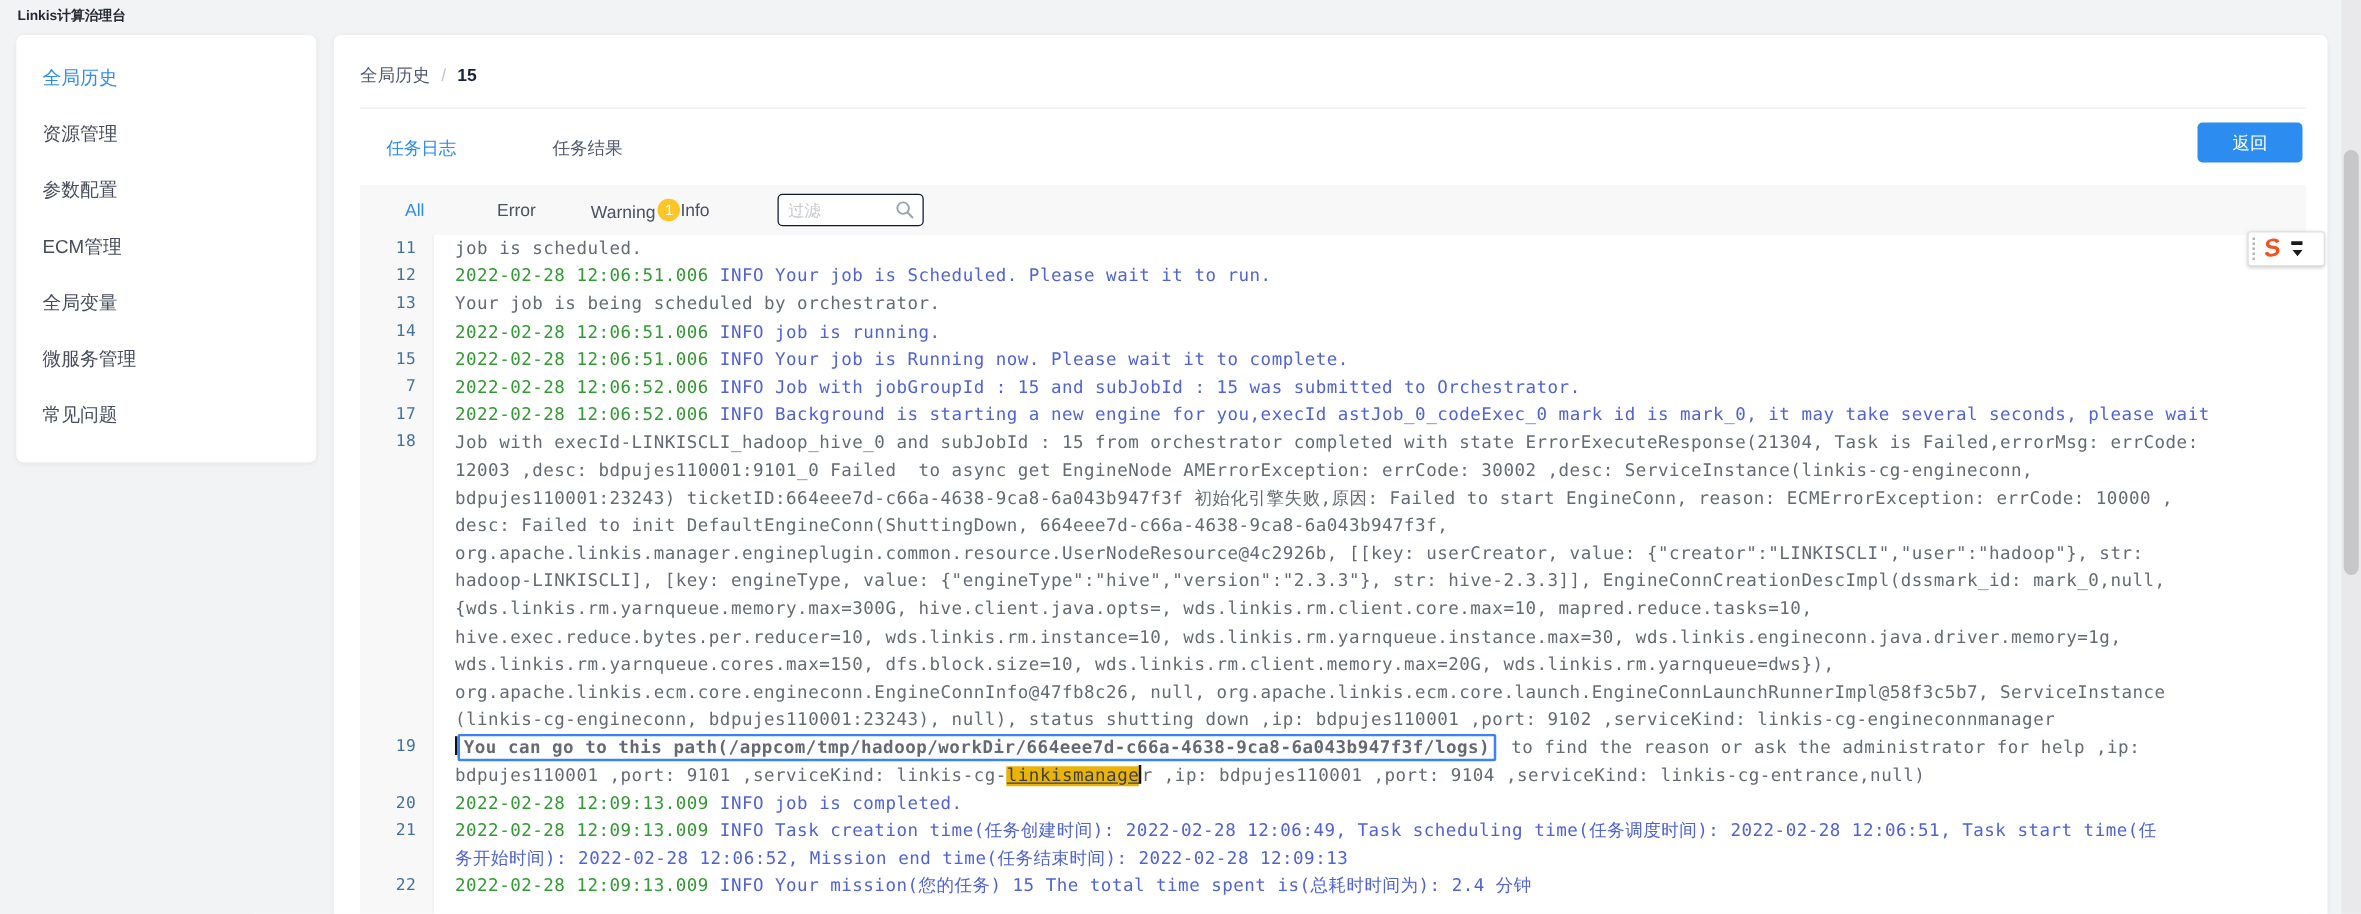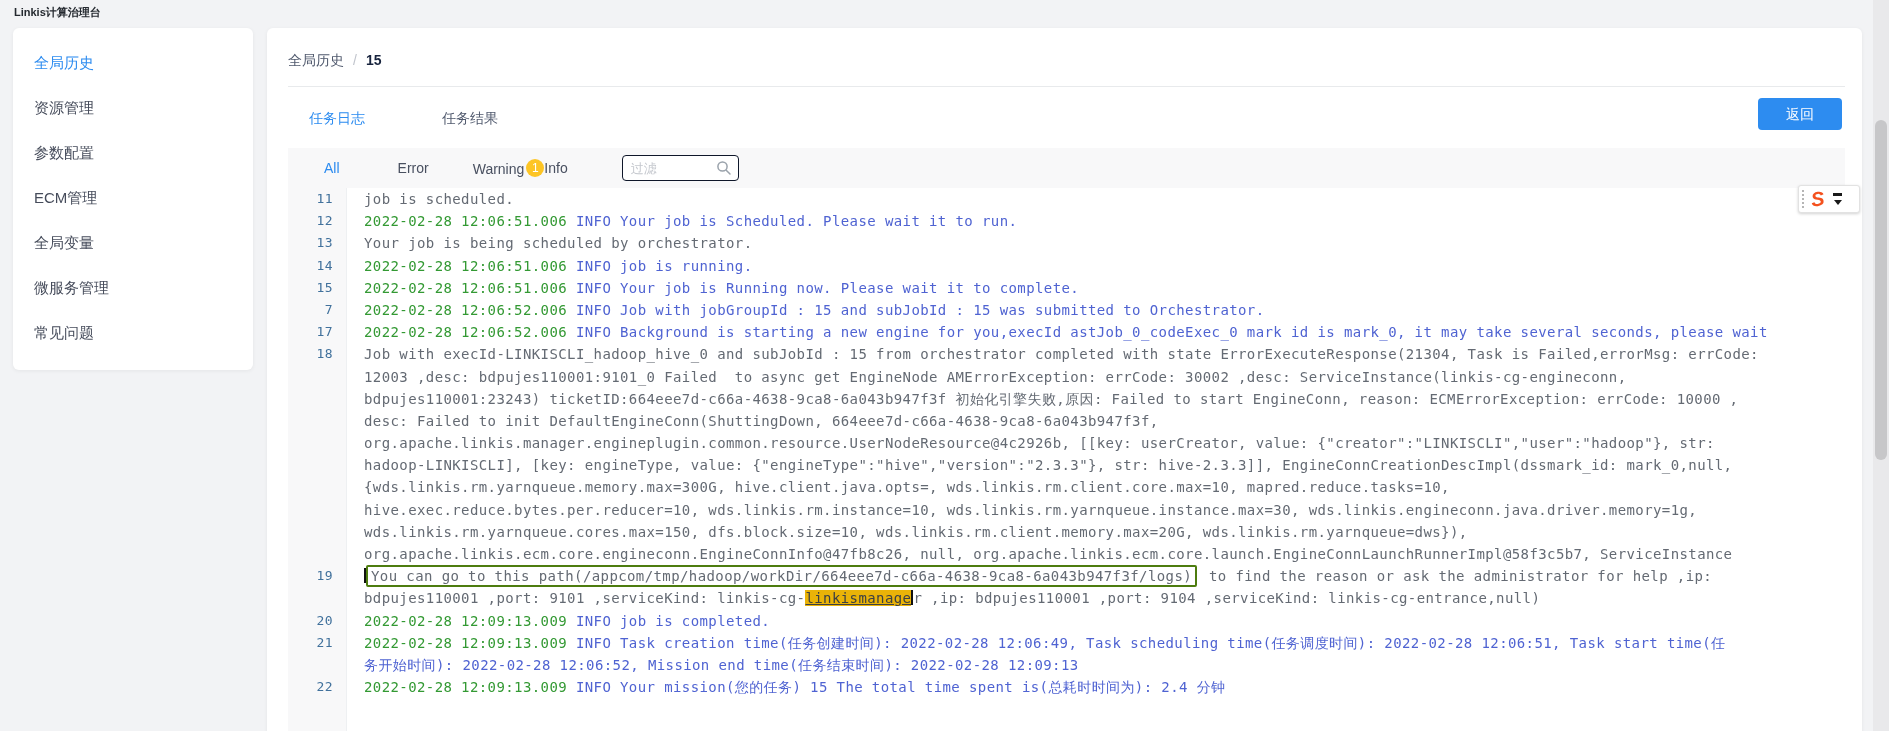--- a/index.html
+++ b/index.html
@@ -54,21 +54,21 @@
 
   .log-viewer{position:relative;height:543px;overflow:hidden;background:#fff;}
   .gutter-bg{position:absolute;left:0;top:0;width:58px;height:100%;background:#f8f8f9;border-right:1px solid #eef0f2;}
   .log-row{position:relative;display:flex;height:22.2px;line-height:22.2px;overflow:hidden;
     font-family:"DejaVu Sans Mono","Liberation Mono",monospace;font-size:14px;letter-spacing:0.4px;}
   .ln{flex:0 0 58px;box-sizing:border-box;text-align:right;padding-right:13px;color:#41719c;font-size:13px;}
   .lc{flex:1;padding-left:18px;white-space:pre;overflow:hidden;}
   .seg-ts{color:#339933;}
   .seg-msg{color:#4f63d2;}
   .seg-plain{color:#646a73;}
-  .seg-boxed{color:#646a73;border:2px solid #4d7c0f;border-radius:2px;padding:1px 3px;margin-right:3px;}
+  .seg-boxed{color:#646a73;border:2px solid #3b82f6;border-radius:2px;padding:1px 3px;margin-right:3px;font-weight:bold;}
   .seg-sel{background:#eab308;color:#3c4043;text-decoration:underline;}
   .caret{display:inline-block;width:2px;height:15px;background:#111;vertical-align:-2px;}
 
   
   .ime{position:absolute;left:1798px;top:185px;width:62px;height:28px;background:#fff;
     border:1px solid #e2e2e2;border-radius:3px;box-shadow:0 1px 3px rgba(0,0,0,.18);
     display:flex;align-items:center;box-sizing:border-box;}
   .ime-grip{width:0;height:18px;margin-left:3px;border-left:2px dotted #b5b5b5;}
   .ime-s{font-size:20px;font-weight:bold;font-style:italic;color:#f4511e;margin-left:7px;
     transform:rotate(-8deg);line-height:1;}
@@ -189,20 +189,24 @@
         </div>
         <div class="log-row">
           <span class="ln"></span>
           <span class="lc"><span class="seg-plain">wds.linkis.rm.yarnqueue.cores.max=150, dfs.block.size=10, wds.linkis.rm.client.memory.max=20G, wds.linkis.rm.yarnqueue=dws}),</span></span>
         </div>
         <div class="log-row">
           <span class="ln"></span>
           <span class="lc"><span class="seg-plain">org.apache.linkis.ecm.core.engineconn.EngineConnInfo@47fb8c26, null, org.apache.linkis.ecm.core.launch.EngineConnLaunchRunnerImpl@58f3c5b7, ServiceInstance</span></span>
         </div>
         <div class="log-row">
+          <span class="ln"></span>
+          <span class="lc"><span class="seg-plain">(linkis-cg-engineconn, bdpujes110001:23243), null), status shutting down ,ip: bdpujes110001 ,port: 9102 ,serviceKind: linkis-cg-engineconnmanager</span></span>
+        </div>
+        <div class="log-row">
           <span class="ln">19</span>
           <span class="lc"><span class="caret"></span><span class="seg-boxed">You can go to this path(/appcom/tmp/hadoop/workDir/664eee7d-c66a-4638-9ca8-6a043b947f3f/logs)</span><span class="seg-plain"> to find the reason or ask the administrator for help ,ip:</span></span>
         </div>
         <div class="log-row">
           <span class="ln"></span>
           <span class="lc"><span class="seg-plain">bdpujes110001 ,port: 9101 ,serviceKind: linkis-cg-</span><span class="seg-sel">linkismanage</span><span class="caret"></span><span class="seg-plain">r ,ip: bdpujes110001 ,port: 9104 ,serviceKind: linkis-cg-entrance,null)</span></span>
         </div>
         <div class="log-row">
           <span class="ln">20</span>
           <span class="lc"><span class="seg-ts">2022-02-28 12:09:13.009 </span><span class="seg-msg">INFO job is completed.</span></span>

